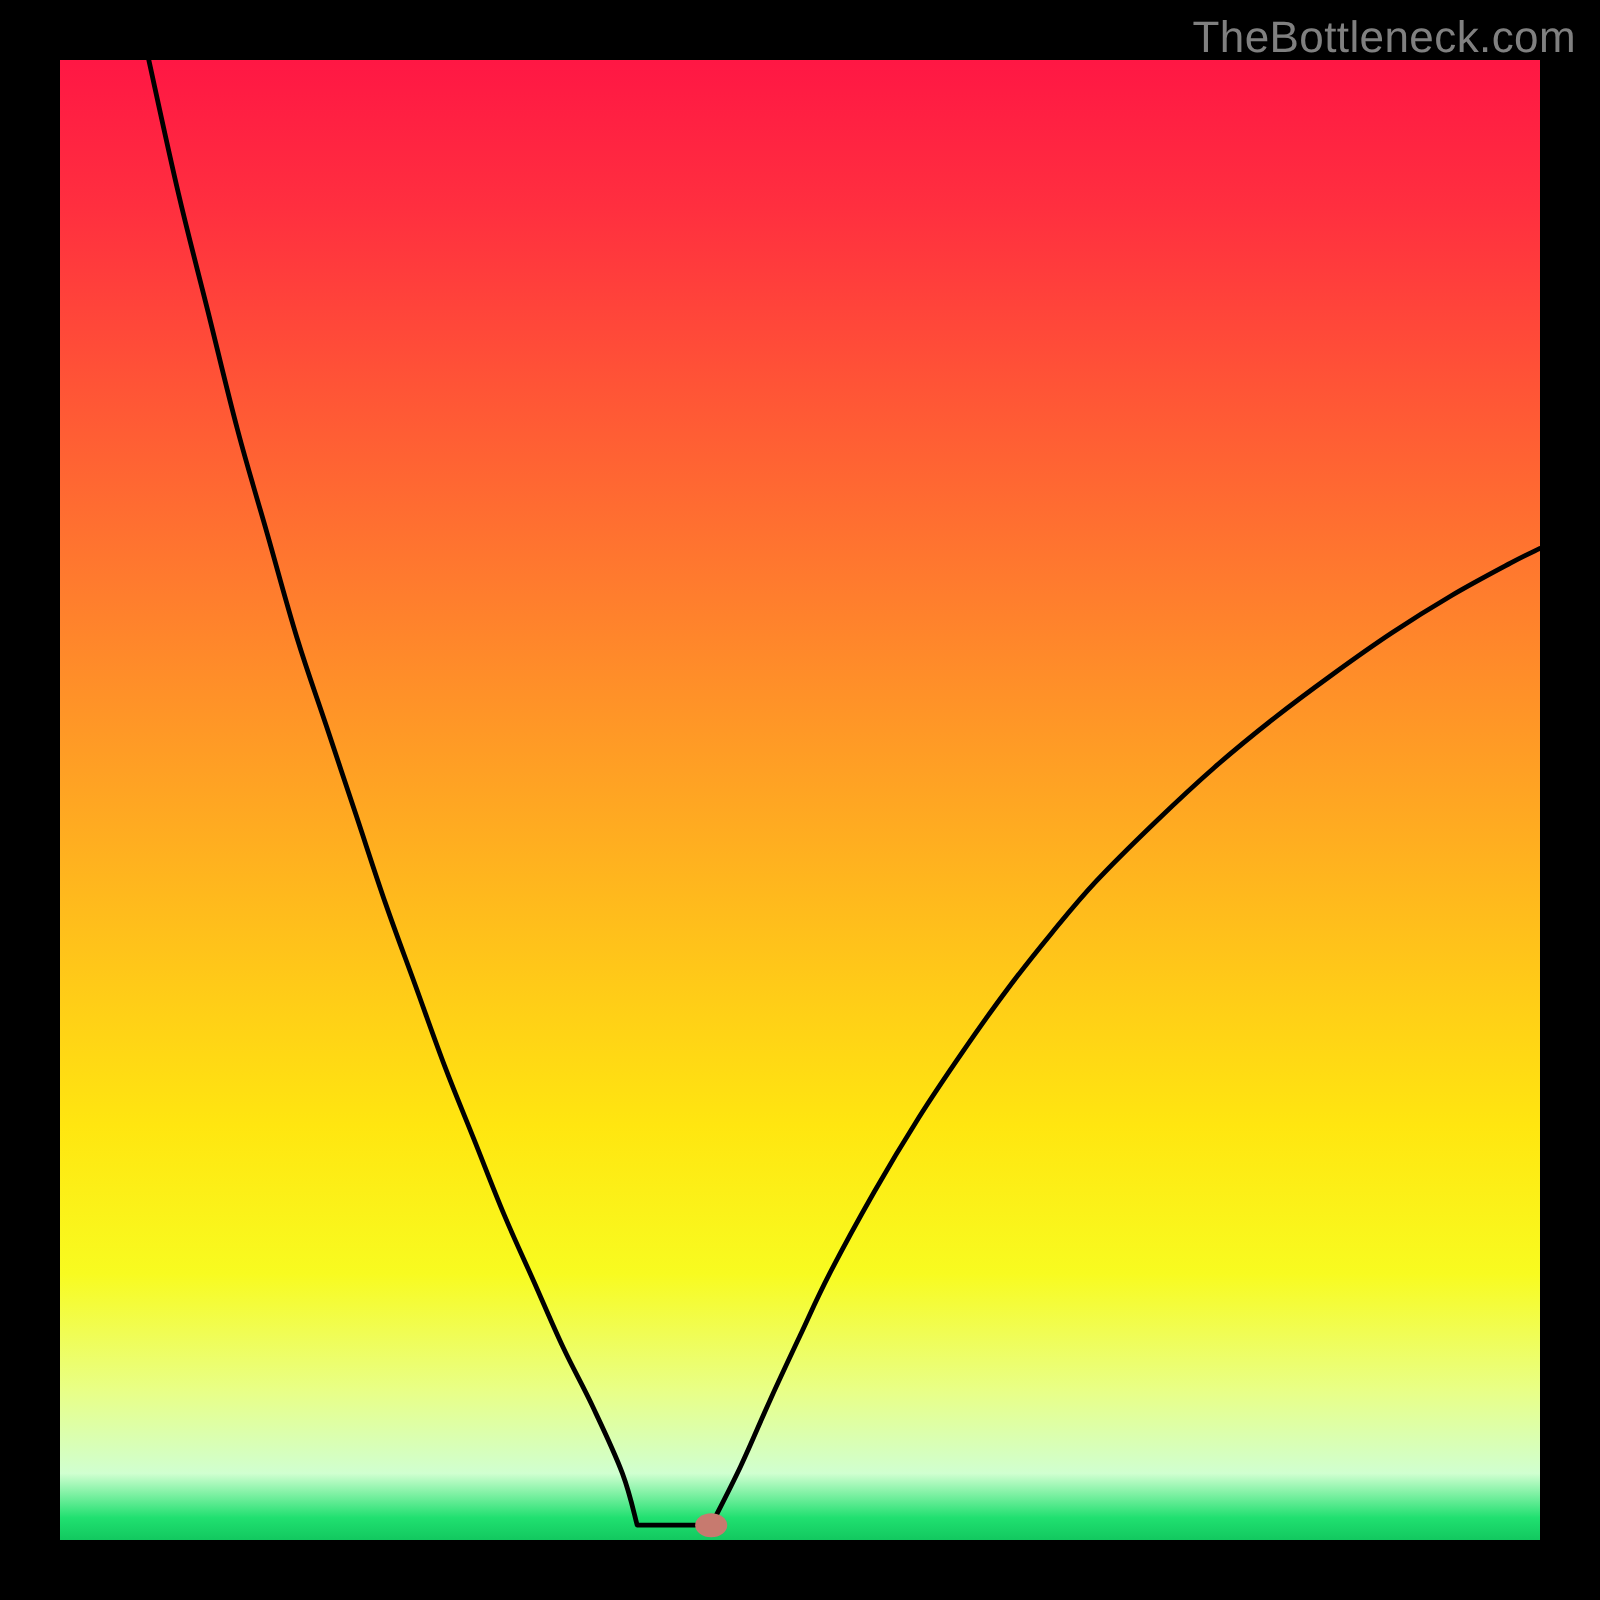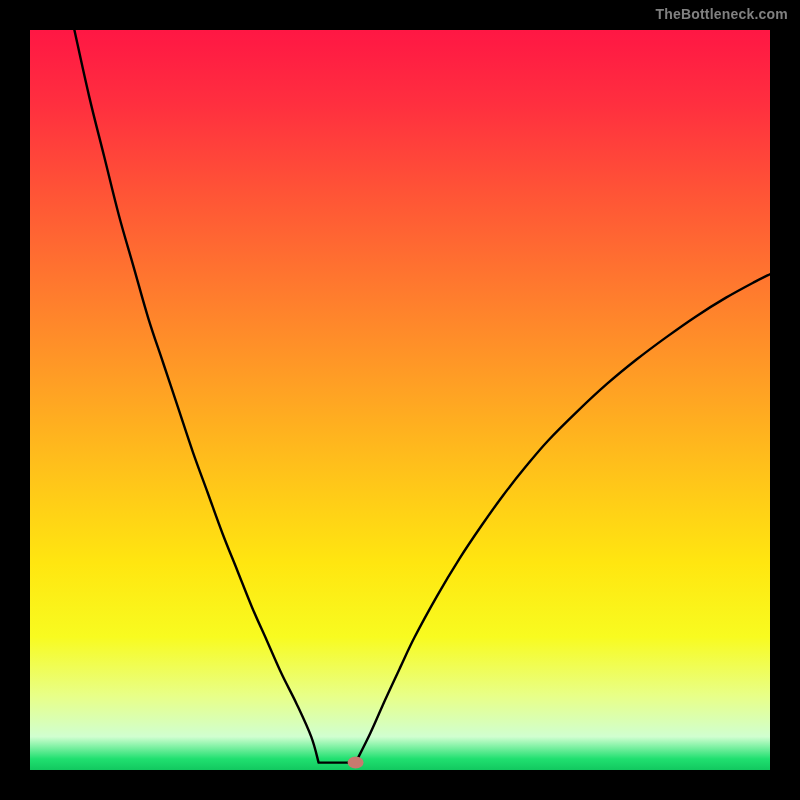--- a/index.html
+++ b/index.html
@@ -22,22 +22,22 @@
     top: 30px;
     width: 740px;
     height: 740px;
     overflow: hidden;
   }
   .watermark {
     position: absolute;
     top: 6px;
     right: 12px;
     font-family: Arial, Helvetica, sans-serif;
-    font-size: 14px;
-    font-weight: 700;
+    font-size: 22px;
+    font-weight: 400;
     color: #808080;
     letter-spacing: 0.2px;
   }
   svg { display: block; }
 </style>
 </head>
 <body>
 <div class="frame">
 
   <div class="watermark">TheBottleneck.com</div>

